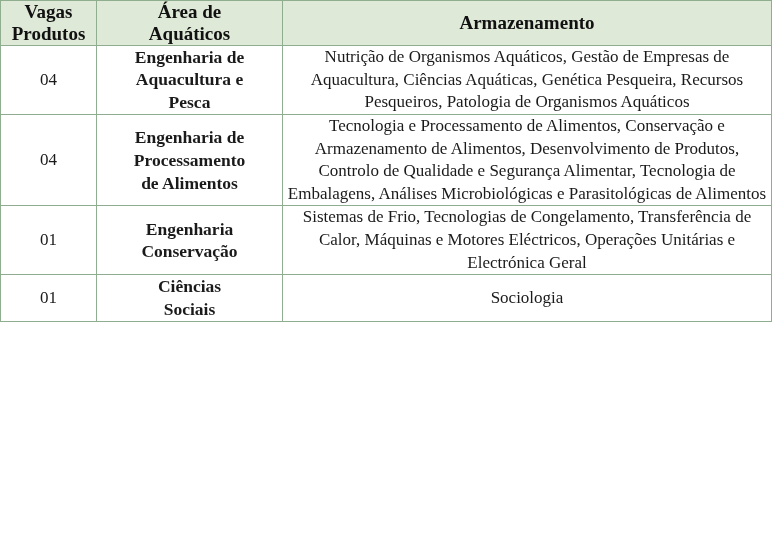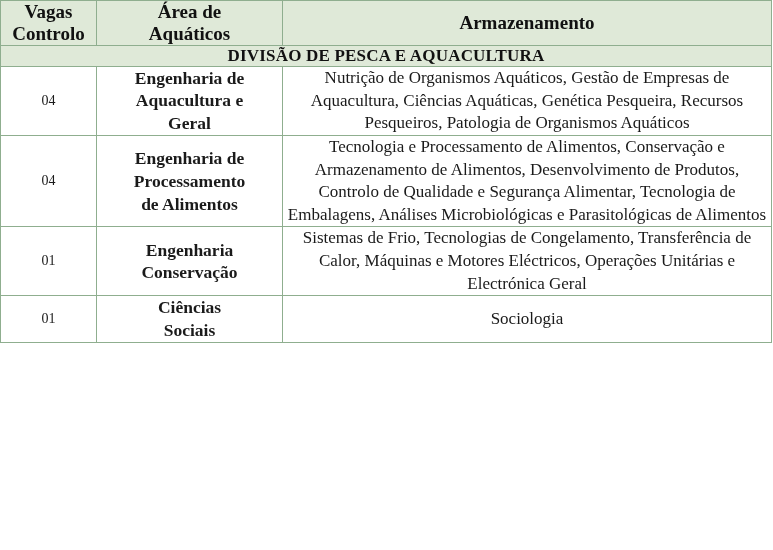--- a/index.html
+++ b/index.html
@@ -48,21 +48,21 @@
     background: #dfe9d8;
     text-align: center;
     font-weight: bold;
     font-size: 17px;
     padding: 3px 4px 4px 4px;
     letter-spacing: 0.2px;
     color: #111;
   }
   td.vagas-cell {
     text-align: center;
-    font-size: 14px;
+    font-size: 17px;
     padding: 4px 2px;
   }
   td.area-cell {
     text-align: center;
     font-weight: bold;
     font-size: 17.5px;
     line-height: 1.3;
     padding: 4px 6px;
   }
   td.esp-cell {
@@ -87,40 +87,37 @@
   <table class="vagas">
     <colgroup>
       <col class="c-vagas">
       <col class="c-area">
       <col class="c-esp">
     </colgroup>
     <thead>
       <tr>
         <th>
           <div>Vagas</div>
-          <div>Controlo</div>
+          <div>Produtos</div>
         </th>
         <th>
           <div>Área de</div>
           <div>Aquáticos</div>
         </th>
         <th>Armazenamento</th>
       </tr>
     </thead>
     <tbody>
-      <tr class="section-row">
-        <td colspan="3">DIVISÃO DE PESCA E AQUACULTURA</td>
-      </tr>
 
       <tr>
         <td class="vagas-cell">04</td>
         <td class="area-cell">
           <div>Engenharia de</div>
           <div>Aquacultura e</div>
-          <div>Geral</div>
+          <div>Pesca</div>
         </td>
         <td class="esp-cell">Nutrição de Organismos Aquáticos, Gestão de Empresas de Aquacultura, Ciências Aquáticas, Genética Pesqueira, Recursos Pesqueiros, Patologia de Organismos Aquáticos</td>
       </tr>
 
       <tr>
         <td class="vagas-cell">04</td>
         <td class="area-cell">
           <div>Engenharia de</div>
           <div>Processamento</div>
           <div>de Alimentos</div>

